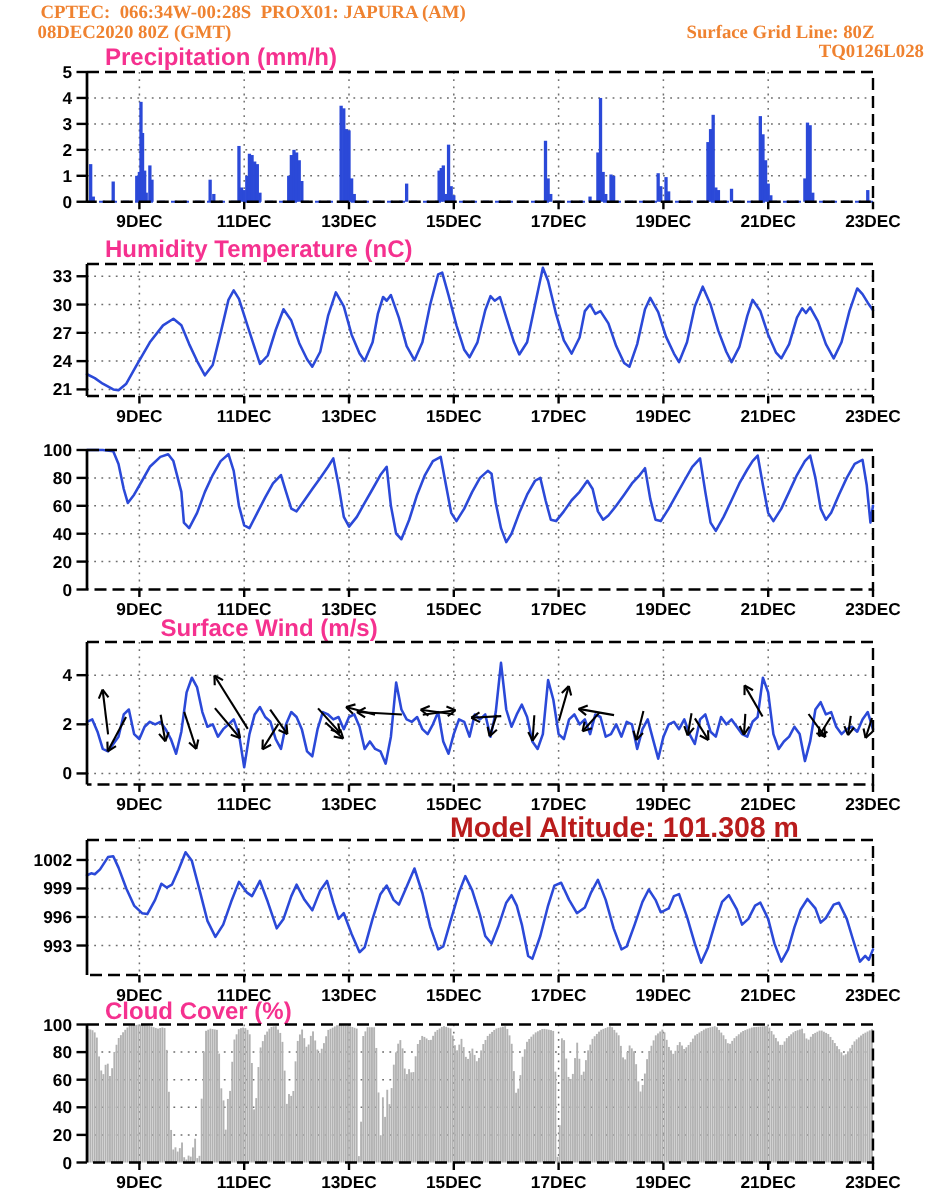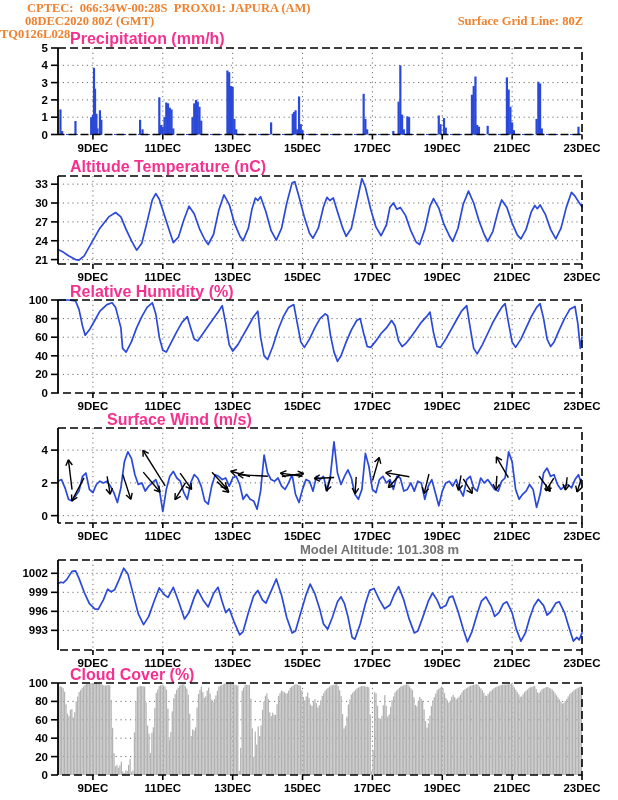--- a/index.html
+++ b/index.html
@@ -2,38 +2,37 @@
 <html><head>
 <meta charset="utf-8">
 <style>
   html,body{margin:0;padding:0;background:#fff;}
   #page{position:relative;width:618px;height:800px;background:#fff;overflow:hidden;
         font-family:"Liberation Sans","DejaVu Sans",sans-serif;}
   .hdr{position:absolute;font-size:12.5px;font-weight:bold;color:#ef8230;white-space:pre;letter-spacing:0px;font-family:Liberation Serif, serif;}
   #hdr1{left:27px;top:1px;}
   #hdr2l{left:25px;top:14px;}
   #hdr2r{left:0;right:35px;top:14px;text-align:right;}
-  #hdr3r{left:0;right:2px;top:27px;}
+  #hdr3r{left:0;right:2px;top:27px;text-align:right;}
   .ptitle{position:absolute;left:70px;font-size:16px;font-weight:bold;color:#f5318f;white-space:pre;}
   #t0{top:30px;} #t1{top:158px;} #t2{top:283px;} #t3{top:411px;margin-left:37px;} #t4{top:542px;} #t5{top:666px;}
-  #t4b{position:absolute;left:300px;top:542px;font-size:13px;font-weight:bold;color:#737373;white-space:pre;}
+  #t4b{position:absolute;left:300px;top:542px;font-size:19px;font-weight:bold;color:#b91c1c;white-space:pre;}
   svg text.tick{font-family:"Liberation Sans","DejaVu Sans",sans-serif;font-size:11.5px;font-weight:bold;fill:#000;}
 </style>
 </head>
 <body>
 
 <div id="page">
   <div id="hdr1" class="hdr">CPTEC:  066:34W-00:28S  PROX01: JAPURA (AM)</div>
   <div id="hdr2l" class="hdr">08DEC2020 80Z (GMT)</div>
   <div id="hdr2r" class="hdr">Surface Grid Line: 80Z</div>
   <div id="hdr3r" class="hdr">TQ0126L028</div>
 
   <div id="t0" class="ptitle">Precipitation (mm/h)</div>
-  <div id="t1" class="ptitle">Altitude Temperature (nC)</div>
-  <div id="t2" class="ptitle">Relative Humidity (%)</div>
+  <div id="t1" class="ptitle">Humidity Temperature (nC)</div>
   <div id="t3" class="ptitle">Surface Wind (m/s)</div>
   <div id="t4b">Model Altitude: 101.308 m</div>
   <div id="t5" class="ptitle">Cloud Cover (%)</div>
 
   <svg id="chart" width="618" height="800" viewBox="0 0 618 800" style="position:absolute;left:0;top:0;">
       <g>
         <line x1="92.93333333333334" y1="48" x2="92.93333333333334" y2="134.5" stroke="#6e6e6e" stroke-width="1" stroke-dasharray="1.2 3.6"></line>
         <line x1="162.79999999999998" y1="48" x2="162.79999999999998" y2="134.5" stroke="#6e6e6e" stroke-width="1" stroke-dasharray="1.2 3.6"></line>
         <line x1="232.66666666666666" y1="48" x2="232.66666666666666" y2="134.5" stroke="#6e6e6e" stroke-width="1" stroke-dasharray="1.2 3.6"></line>
         <line x1="302.5333333333333" y1="48" x2="302.5333333333333" y2="134.5" stroke="#6e6e6e" stroke-width="1" stroke-dasharray="1.2 3.6"></line>

